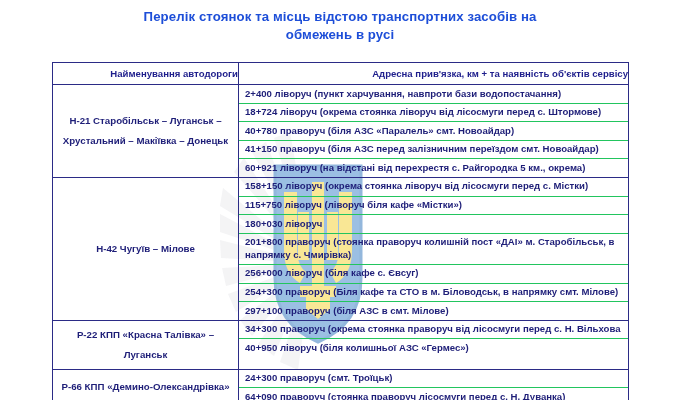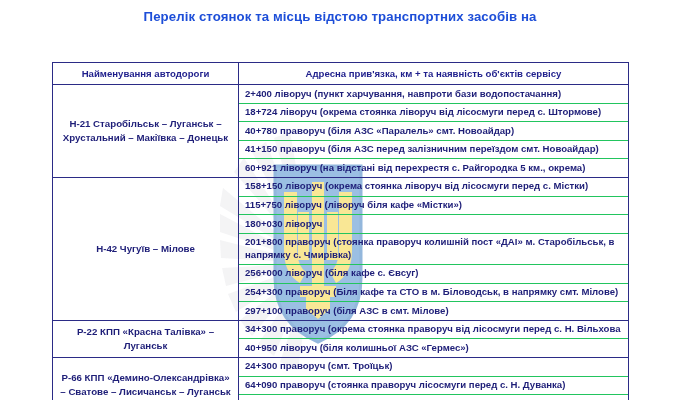--- a/index.html
+++ b/index.html
@@ -59,34 +59,34 @@
     table-layout: fixed;
   }
   table.reg, table.reg td, table.reg th {
     border: 1.5px solid #2b2b86;
   }
   table.reg th {
     font-size: 9.6px;
     font-weight: bold;
     color: #1e1e8c;
     padding: 5px 0;
-    text-align: center;
+    text-align: right;
     vertical-align: middle;
     background: transparent;
   }
   col.c-road  { width: 186px; }
   col.c-addr  { width: 390px; }
 
   td.road {
     font-size: 9.7px;
     font-weight: bold;
     color: #1e1e78;
     text-align: center;
     vertical-align: middle;
-    line-height: 14px;
+    line-height: 20px;
     padding: 4px 6px;
   }
   td.addr {
     padding: 0;
     vertical-align: top;
   }
   ul.entries {
     list-style: none;
     margin: 0;
     padding: 0;
@@ -132,20 +132,21 @@
         <path d="M109 84 h11 v48 h-11 z"></path>
         <path d="M82 158 h36 v11 h-36 z"></path>
         <path d="M88 169 h24 v12 l-12 10 l-12 -10 z"></path>
       </g>
     </g>
   </svg>
 </div>
 
 <div class="title">
   <span class="title-line l1">Перелік стоянок та місць відстою транспортних засобів на</span>
+  <span class="title-line l3">обмежень в русі</span>
 </div>
 
 <div class="table-wrap">
   <table class="reg">
     <colgroup>
       <col class="c-road">
       <col class="c-addr">
     </colgroup>
     <thead>
       <tr>

